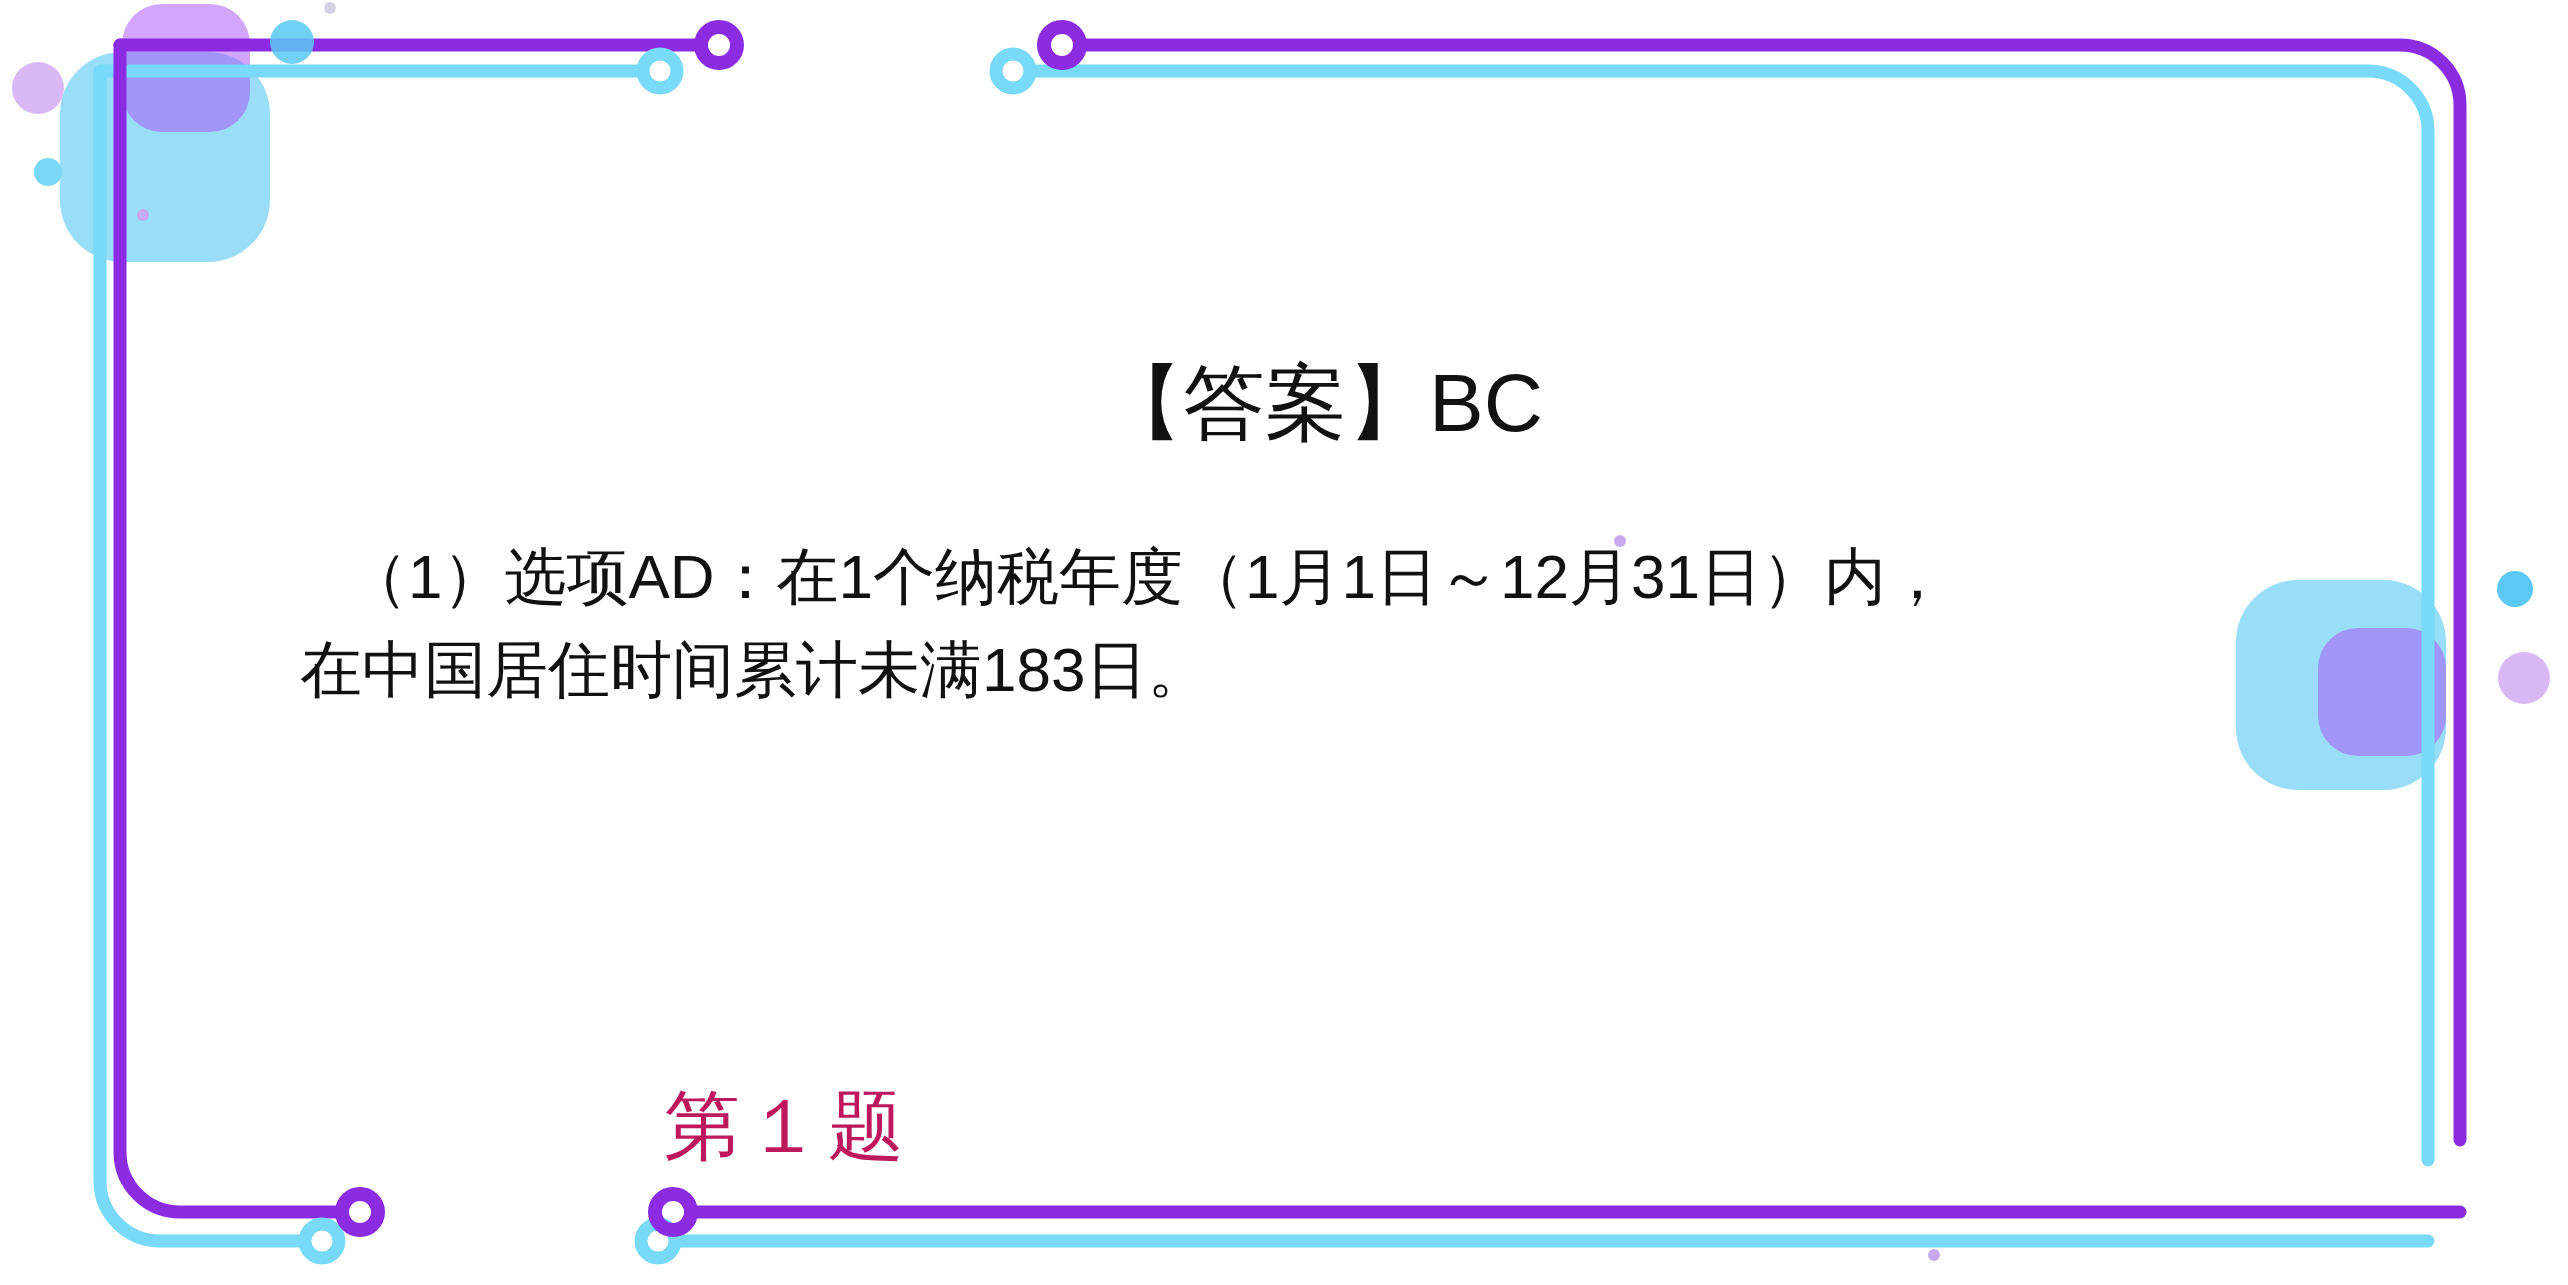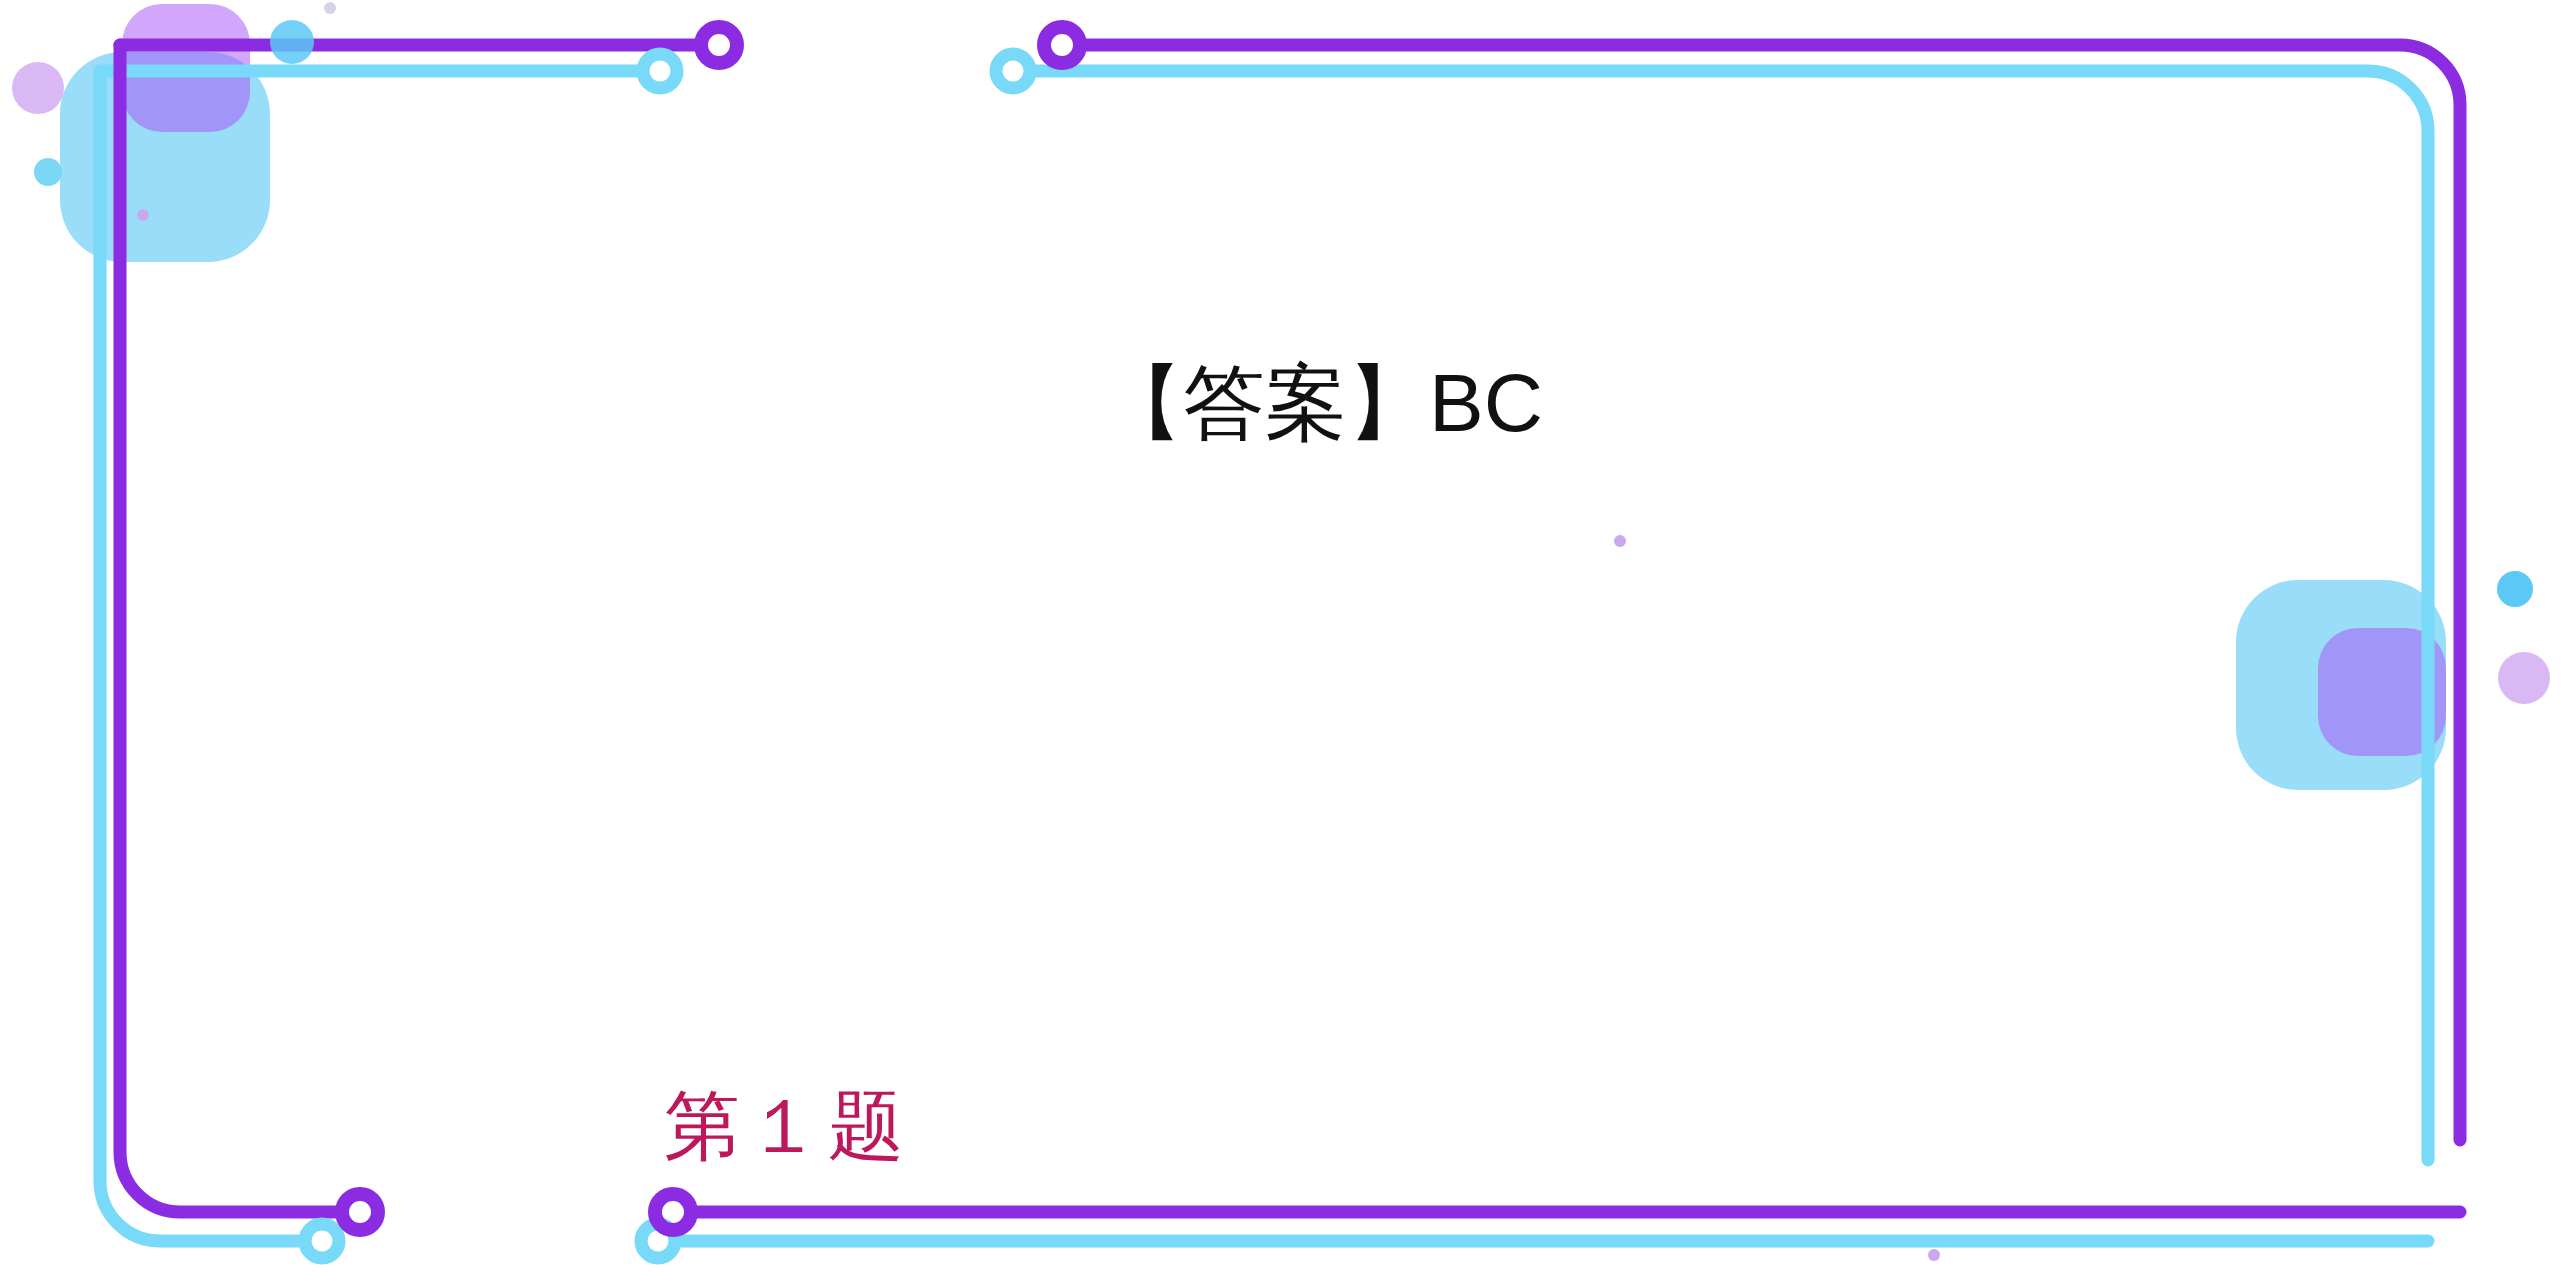--- a/index.html
+++ b/index.html
@@ -112,18 +112,20 @@
     <circle cx="2515" cy="589" r="18" fill="#5bc8f5"></circle>
     <circle cx="2524" cy="678" r="26" fill="#d9b8f4"></circle>
     <circle cx="1934" cy="1255" r="6" fill="#c9a8ee"></circle>
   </svg>
 
   <div class="content">
 
     <div class="title">【答案】BC</div>
 
     <div class="body-block">
+      <p class="para first">（1）选项AD：在1个纳税年度（1月1日～12月31日）内，</p>
+      <p class="para">在中国居住时间累计未满183日。</p>
     </div>
 
     <div class="section-label">第１题</div>
 
   </div>
 </div>
 
 </body></html>

